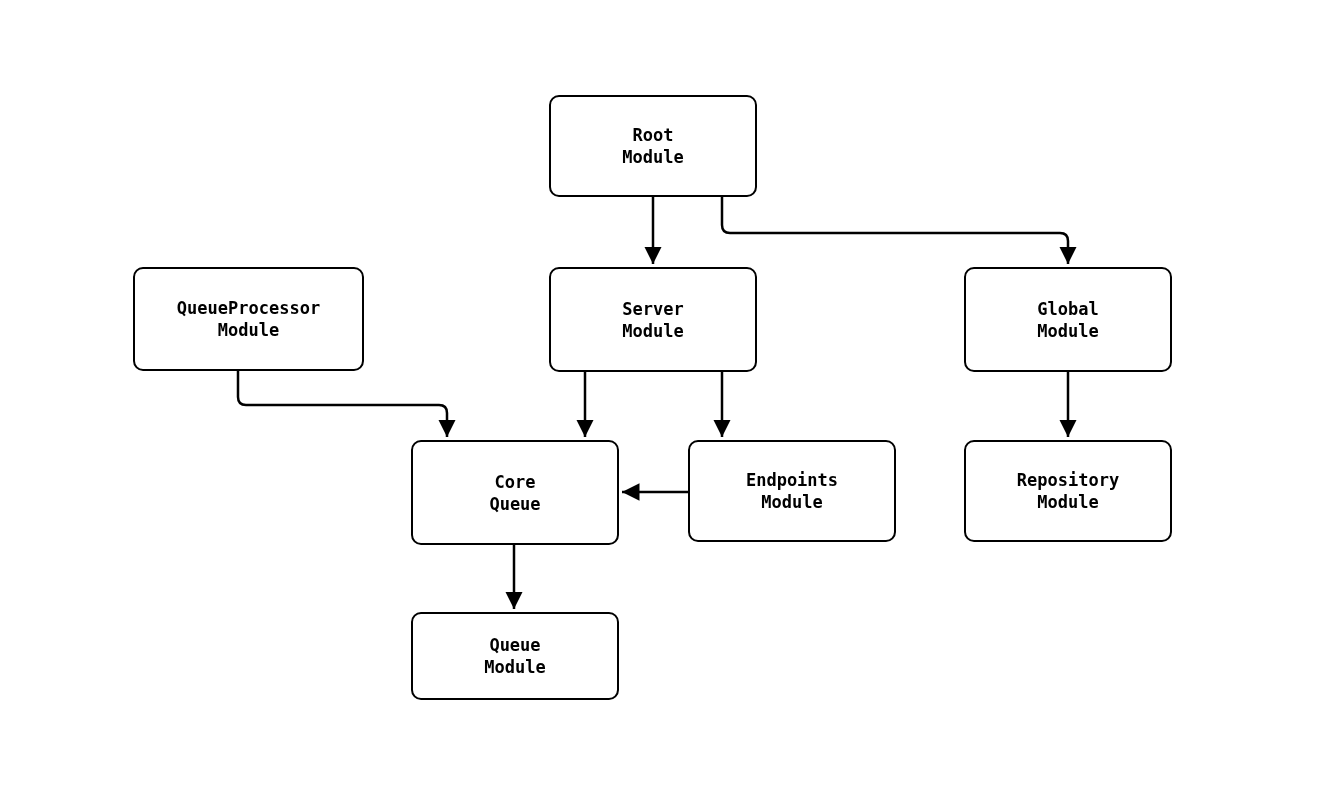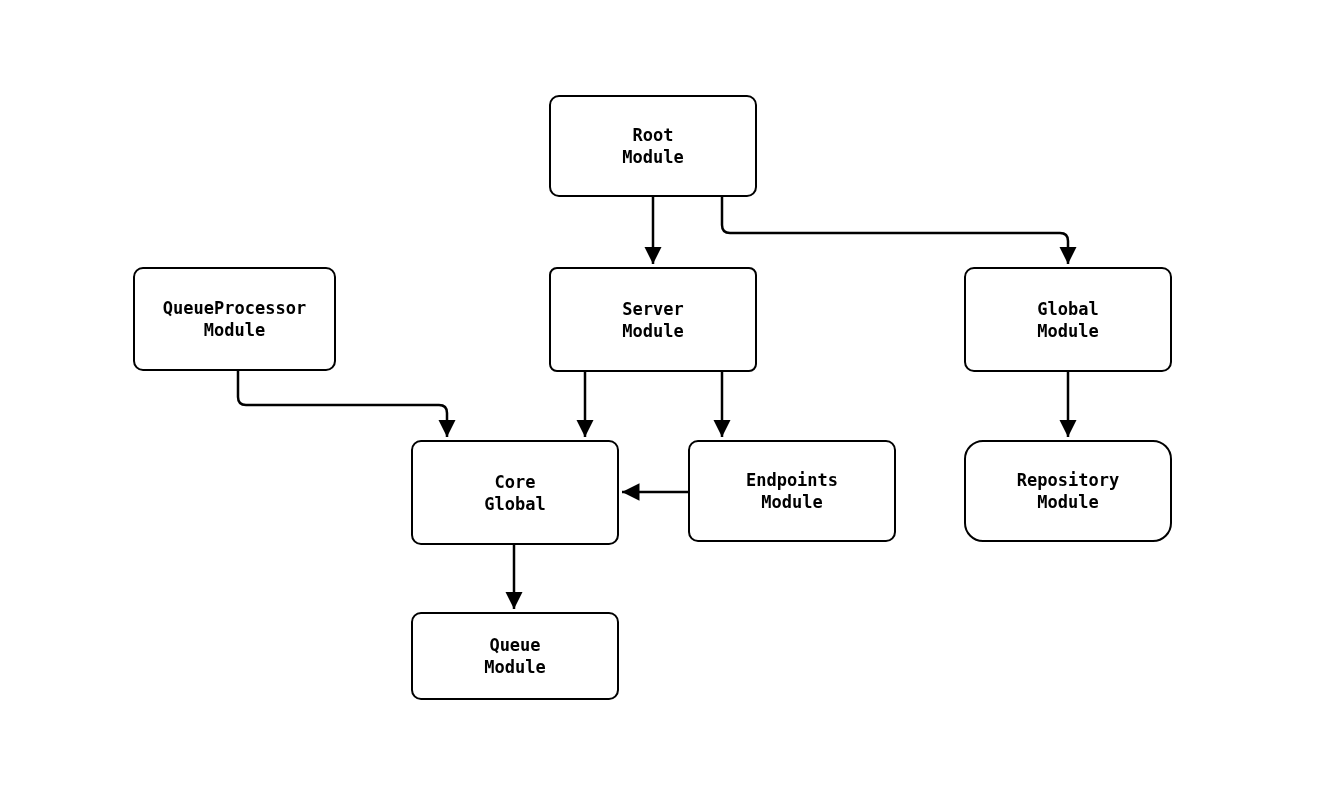--- a/index.html
+++ b/index.html
@@ -34,26 +34,26 @@
     justify-content: center;
     text-align: center;
     font-weight: bold;
     font-size: 17px;
     line-height: 22px;
     color: #000000;
     white-space: pre-line;
   }
   
   .n-root          { left: 549px; top:  95px; width: 208px; height: 102px; }
-  .n-queueprocessor{ left: 133px; top: 267px; width: 203px; height: 104px; }
-  .n-server        { left: 549px; top: 267px; width: 208px; height: 105px; border-radius: 8px; }
+  .n-queueprocessor{ left: 133px; top: 267px; width: 231px; height: 104px; }
+  .n-server        { left: 549px; top: 267px; width: 208px; height: 105px; }
   .n-global        { left: 964px; top: 267px; width: 208px; height: 105px; align-items: center; }
   .n-core          { left: 411px; top: 440px; width: 208px; height: 105px; }
   .n-endpoints     { left: 688px; top: 440px; width: 208px; height: 102px; }
-  .n-repository    { left: 964px; top: 440px; width: 208px; height: 102px; border-radius: 19px; }
+  .n-repository    { left: 964px; top: 440px; width: 208px; height: 102px; }
   .n-queue         { left: 411px; top: 612px; width: 208px; height: 88px; }
   .edge {
     fill: none;
     stroke: #000000;
     stroke-width: 2.5px;
   }
 </style>
 </head>
 <body>
 
@@ -98,21 +98,21 @@
 Module</span>
   </div>
 
   <div class="node n-global">
     <span>Global
 Module</span>
   </div>
 
   <div class="node n-core">
     <span>Core
-Global</span>
+Queue</span>
   </div>
 
   <div class="node n-endpoints">
     <span>Endpoints
 Module</span>
   </div>
 
   <div class="node n-repository">
     <span>Repository
 Module</span>

